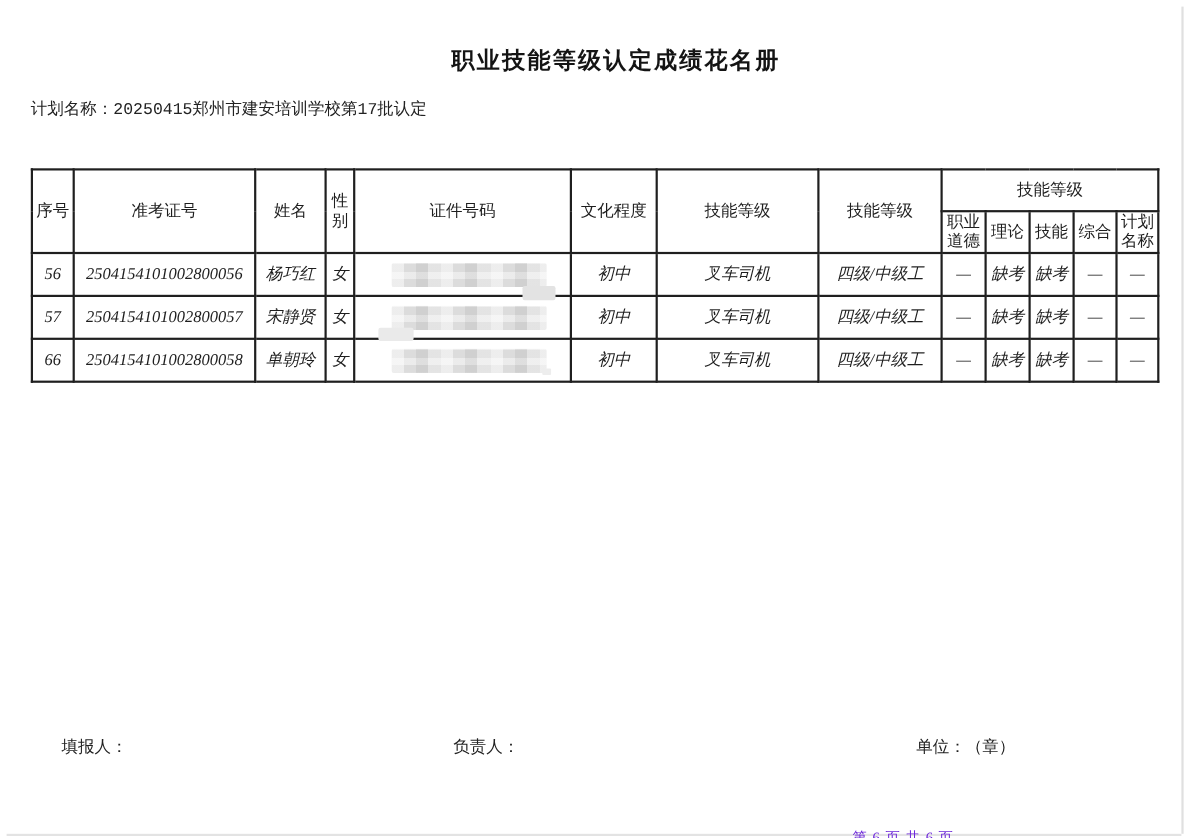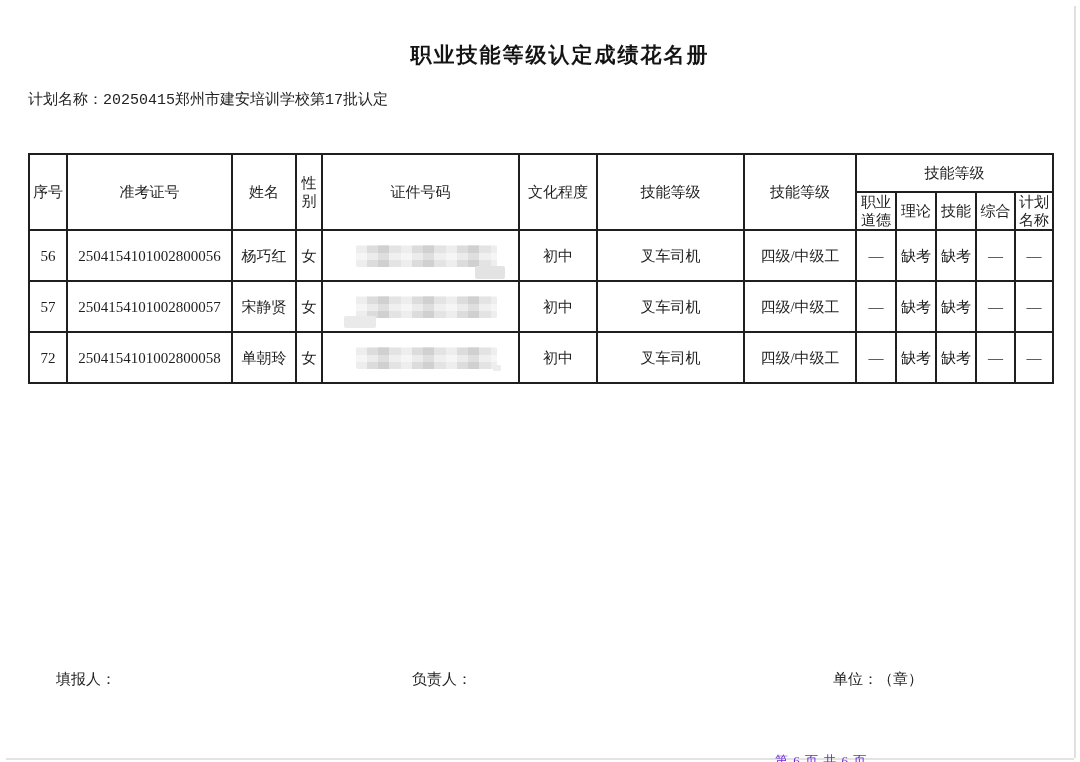--- a/index.html
+++ b/index.html
@@ -45,21 +45,21 @@
   }
   table.roster th, table.roster td {
     border:2px solid #1f1f1f;
     text-align:center; vertical-align:middle;
     font-weight:normal; padding:0 1px;
     line-height:1.2;
     overflow:visible;
   }
   thead tr.group-row th { height:38px; }
   thead tr.sub-row th   { height:37px; }
-  tbody tr td           { height:51px; }
+  tbody tr td           { height:39px;font-style:italic; }
 
   
   td.id-cell { position:relative; }
   .redacted {
     position:relative;
     height:22px; margin:0 20px 0 32px;
     border-radius:2px;
     background-color:#e4e4e4;
     background-image:
       repeating-linear-gradient(90deg, rgba(255,255,255,.50) 0 11px, rgba(255,255,255,0) 11px 22px, rgba(0,0,0,.055) 22px 33px, rgba(255,255,255,.22) 33px 45px),
@@ -169,21 +169,21 @@
         <td>初中</td>
         <td>叉车司机</td>
         <td>四级/中级工</td>
         <td>—</td>
         <td>缺考</td>
         <td>缺考</td>
         <td>—</td>
         <td>—</td>
       </tr>
       <tr>
-        <td>72</td>
+        <td>66</td>
         <td>2504154101002800058</td>
         <td>单朝玲</td>
         <td>女</td>
         <td class="id-cell">
             <div class="redacted r2"></div>
           </td>
         <td>初中</td>
         <td>叉车司机</td>
         <td>四级/中级工</td>
         <td>—</td>

